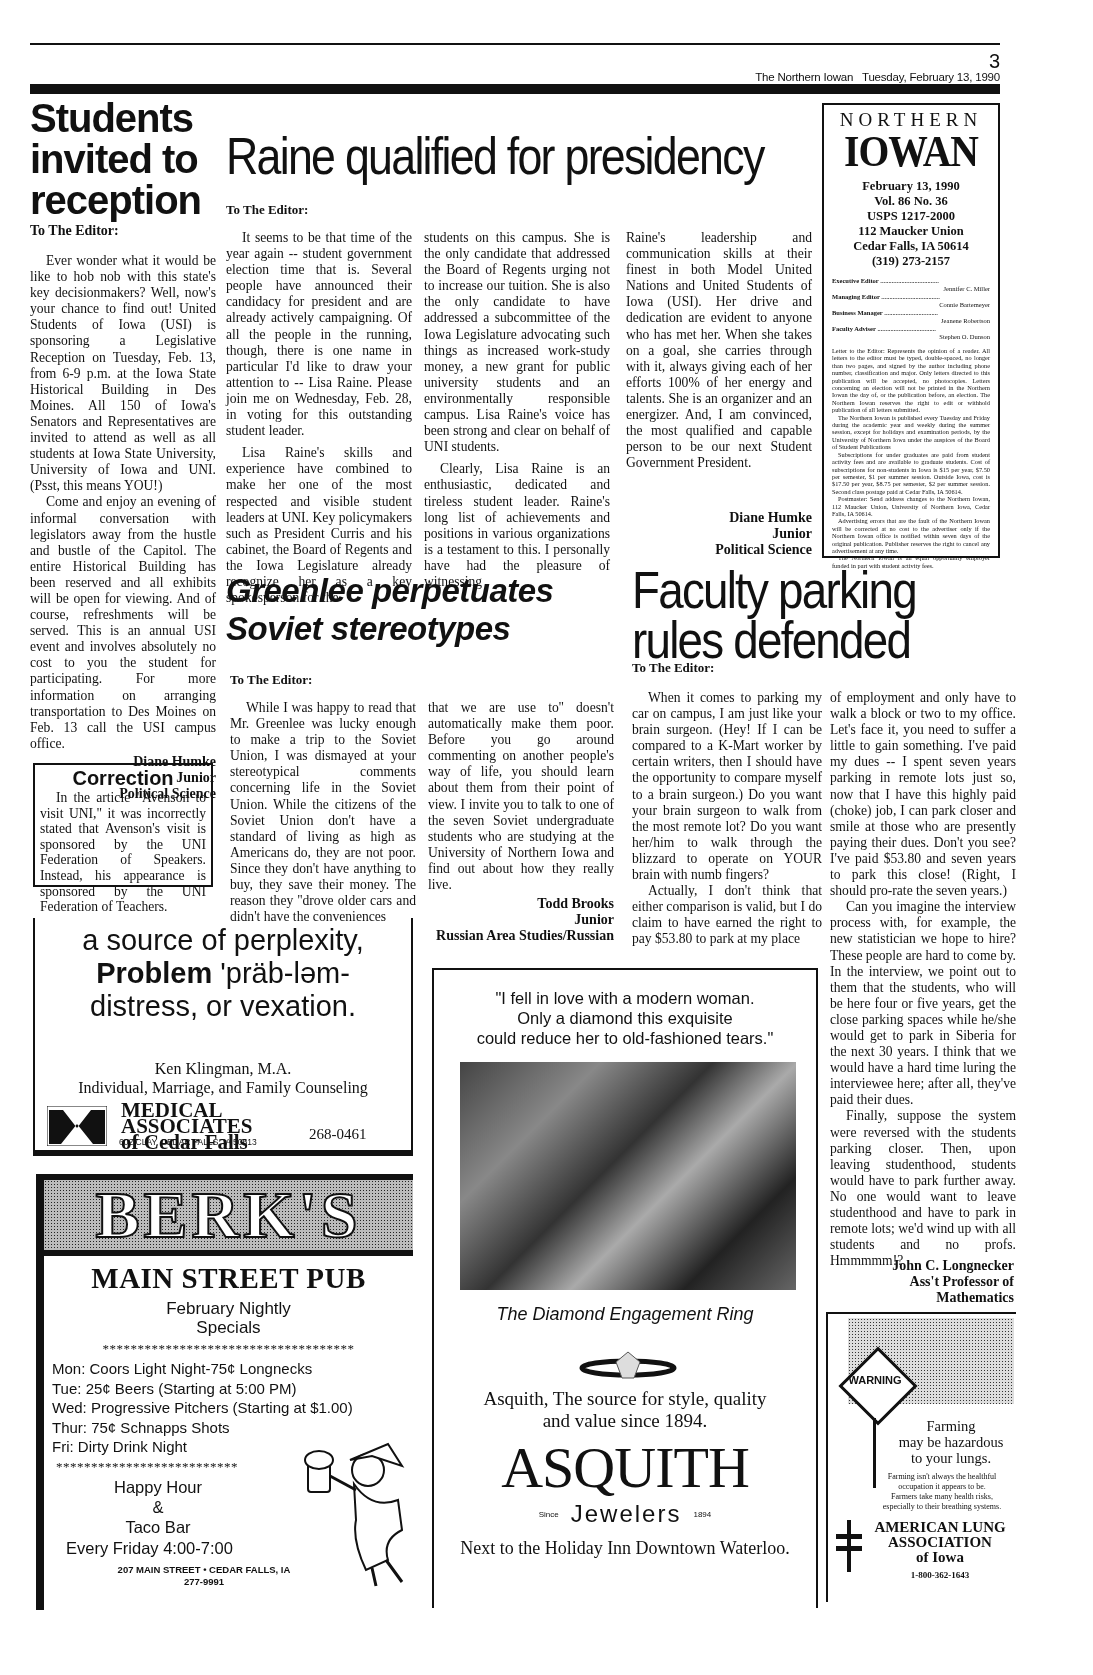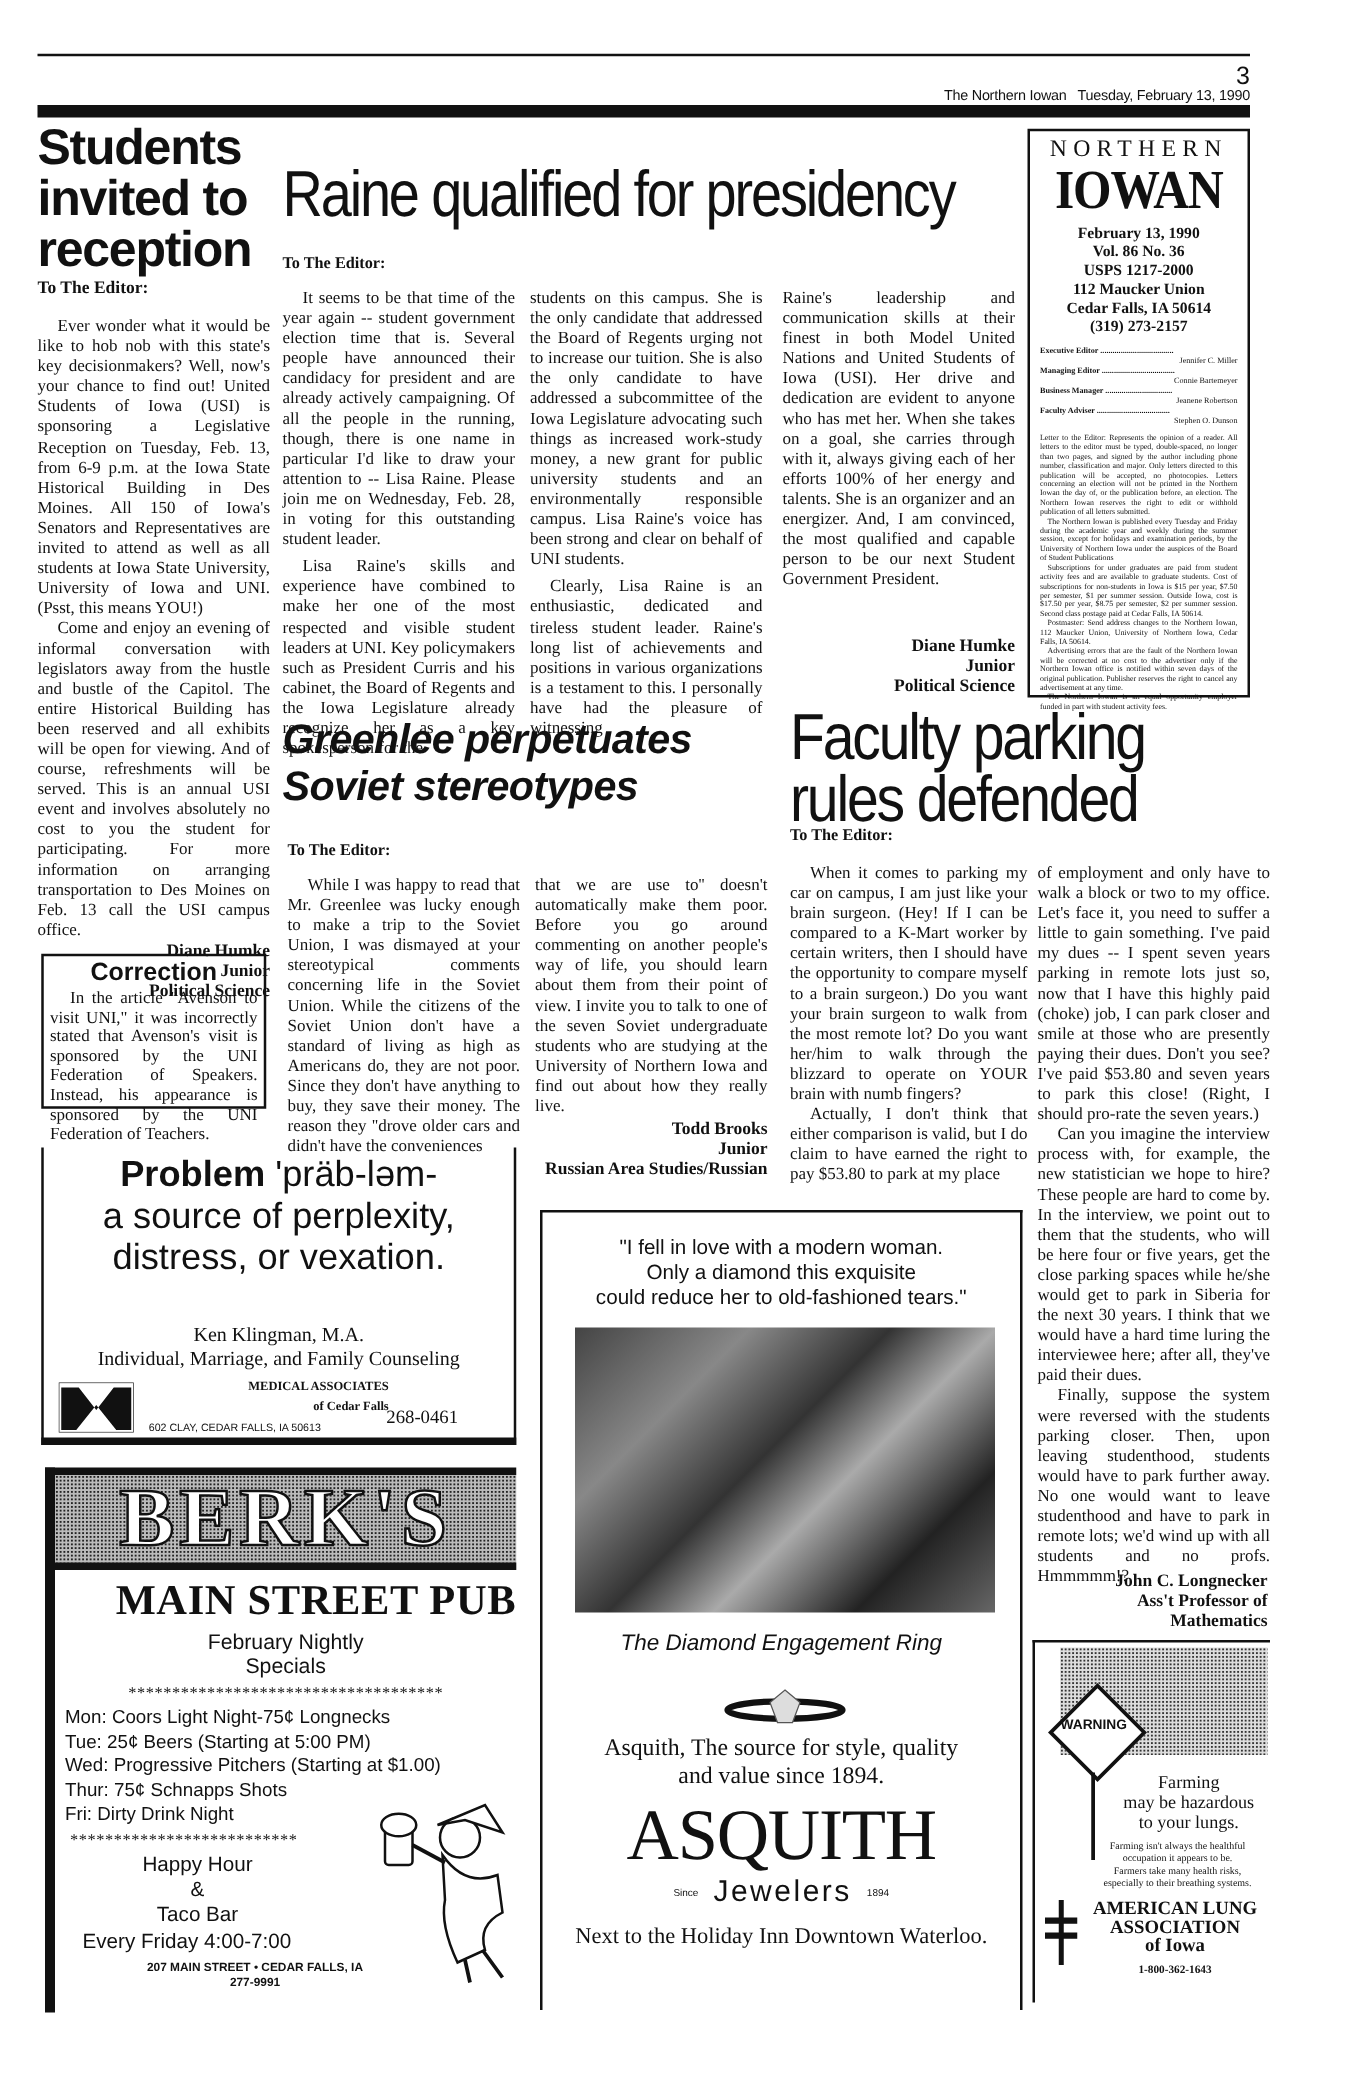--- a/index.html
+++ b/index.html
@@ -157,47 +157,47 @@
   <p>Finally, suppose the system were reversed with the students parking closer. Then, upon leaving studenthood, students would have to park further away. No one would want to leave studenthood and have to park in remote lots; we'd wind up with all students and no profs. Hmmmmm!?</p>
 </div>
 <div class="abs sig" style="left:830px;top:1258px;width:184px;">
   <div>John C. Longnecker</div>
   <div>Ass't Professor of</div>
   <div>Mathematics</div>
 </div>
 
 <div class="abs" style="left:33px;top:918px;width:380px;height:238px;box-sizing:border-box;border-left:2px solid #111;border-right:2px solid #111;border-bottom:6px solid #111;">
   <div class="ad-sans" style="text-align:center;font-size:29px;line-height:33px;margin-top:6px;">
+    <div>a source of perplexity,</div>
     <div><b>Problem</b><span> 'präb-ləm-</span></div>
-    <div>a source of perplexity,</div>
     <div>distress, or vexation.</div>
   </div>
   <div style="text-align:center;font-size:16px;line-height:19px;margin-top:36px;">
     <div>Ken Klingman, M.A.</div>
     <div>Individual, Marriage, and Family Counseling</div>
   </div>
   <div style="position:absolute;left:12px;top:188px;width:350px;height:44px;">
     <svg width="60" height="40" viewBox="0 0 60 40" style="position:absolute;left:0;top:0;">
       <rect x="0" y="0" width="60" height="40" fill="#fff" stroke="#111" stroke-width="1"></rect>
       <polygon points="2,38 2,4 16,4 30,22 44,4 58,4 58,38 46,38 30,18 14,38" fill="#111"></polygon>
     </svg>
-    <div style="position:absolute;left:74px;top:-4px;width:190px;text-align:right;font-weight:bold;font-size:10px;line-height:16px;">
+    <div style="position:absolute;left:74px;top:-4px;width:190px;text-align:left;font-weight:bold;font-size:21px;line-height:16px;">
       <div>MEDICAL ASSOCIATES</div>
       <div>of Cedar Falls</div>
     </div>
     <div class="ad-sans" style="position:absolute;left:72px;top:31px;font-size:8.5px;font-weight:normal;">602 CLAY, CEDAR FALLS, IA 50613</div>
     <div style="position:absolute;left:262px;top:20px;font-size:15px;">268-0461</div>
   </div>
 </div>
 
 <div class="abs" style="left:36px;top:1174px;width:377px;height:436px;box-sizing:border-box;border-left:8px solid #111;border-top:6px solid #111;">
   <div class="berks-banner">
     <div class="berks-word">BERK'S</div>
   </div>
-  <div style="text-align:right;font-weight:bold;font-size:34px;margin-top:6px;letter-spacing:0.5px;">MAIN STREET PUB</div>
+  <div style="text-align:center;font-weight:bold;font-size:29px;margin-top:6px;letter-spacing:0.5px;">MAIN STREET PUB</div>
   <div class="ad-sans" style="text-align:center;font-size:17px;line-height:19px;margin-top:4px;">
     <div>February Nightly</div>
     <div>Specials</div>
   </div>
   <div class="stars" style="text-align:center;margin-top:4px;">************************************</div>
   <div class="ad-sans" style="font-size:15px;line-height:19.5px;margin-left:8px;margin-top:2px;">
     <div>Mon: Coors Light Night-75¢ Longnecks</div>
     <div>Tue: 25¢ Beers (Starting at 5:00 PM)</div>
     <div>Wed: Progressive Pitchers (Starting at $1.00)</div>
     <div>Thur: 75¢ Schnapps Shots</div>

